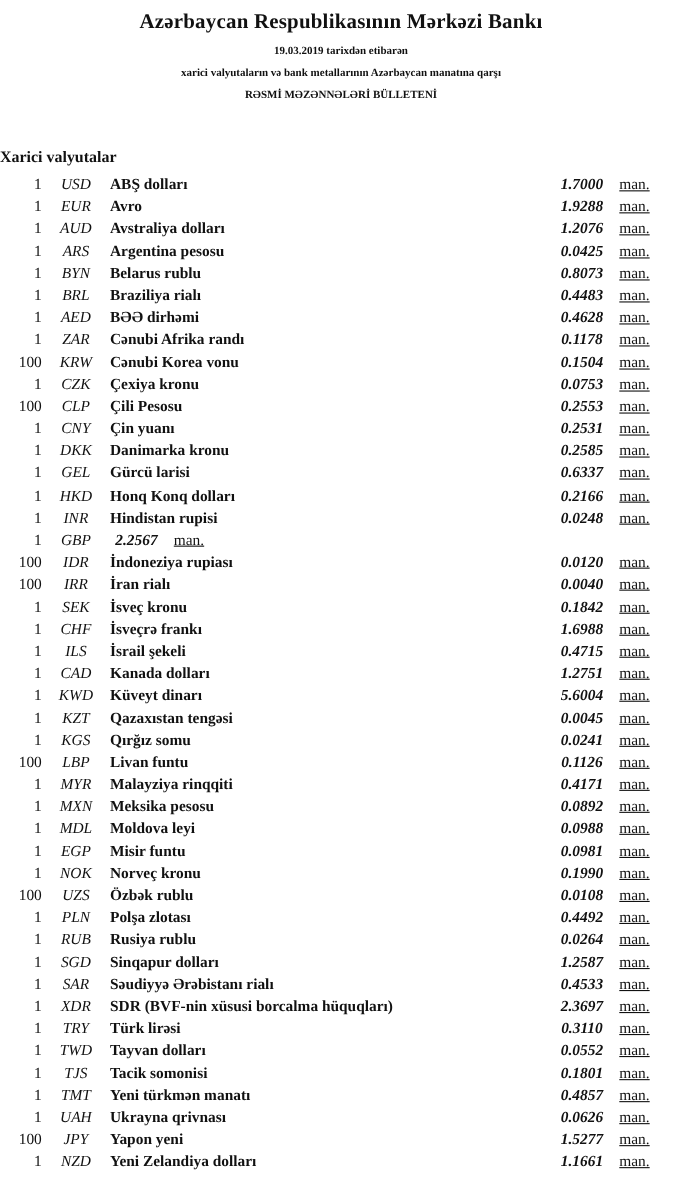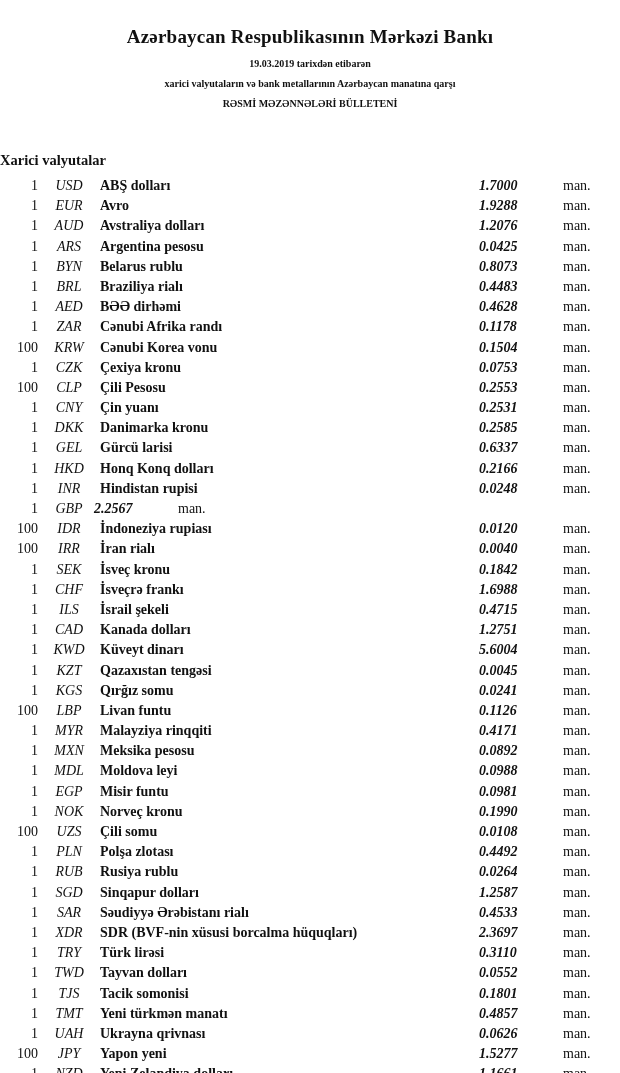--- a/index.html
+++ b/index.html
@@ -8,21 +8,21 @@
     width: 620px;
     font-family: "Liberation Serif", "DejaVu Serif", serif;
     color: #111111;
   }
   .page {
     width: 620px;
     height: 1073px;
     background: #ffffff;
     overflow: hidden;
   }
-  header { text-align: center; padding-top: 24px; }
+  header { text-align: center; padding-top: 7px; }
   .bank-title {
     font-size: 19px;
     font-weight: bold;
     line-height: 26px;
     letter-spacing: 0.2px;
   }
   .hline {
     font-size: 10px;
     font-weight: bold;
     line-height: 20px;
@@ -40,25 +40,25 @@
     align-items: baseline;
     height: 20.2px;
     font-size: 14px;
     line-height: 20.2px;
   }
   .qty   { width: 38px; text-align: right; flex: none; }
   .code  { width: 50px; text-align: center; flex: none; margin-left: 6px; font-style: italic; }
   .name  { flex: 1 1 auto; margin-left: 6px; white-space: nowrap; overflow: hidden; font-weight: bold; }
   .rate  {
     width: 60px; flex: none;
-    text-align: left;
+    text-align: center;
     font-weight: bold;
     font-style: italic;
   }
-  .unit  { width: 37px; flex: none; margin-left: 24px; }
+  .unit  { width: 37px; flex: none; margin-left: 4px; text-decoration: underline; }
 </style>
 </head>
 <body>
 
 <div class="page">
   <header>
     <div class="bank-title">Azərbaycan Respublikasının Mərkəzi Bankı</div>
     <div class="hline first">19.03.2019 tarixdən etibarən</div>
     <div class="hline">xarici valyutaların və bank metallarının Azərbaycan manatına qarşı</div>
     <div class="hline">RƏSMİ MƏZƏNNƏLƏRİ BÜLLETENİ</div>
@@ -318,21 +318,21 @@
     <span class="qty">1</span>
     <span class="code">NOK</span>
     <span class="name">Norveç kronu</span>
     <span class="rate">0.1990</span>
     <span class="unit">man.</span>
   </div>
 
   <div class="row">
     <span class="qty">100</span>
     <span class="code">UZS</span>
-    <span class="name">Çili somu</span>
+    <span class="name">Özbək rublu</span>
     <span class="rate">0.0108</span>
     <span class="unit">man.</span>
   </div>
 
   <div class="row">
     <span class="qty">1</span>
     <span class="code">PLN</span>
     <span class="name">Polşa zlotası</span>
     <span class="rate">0.4492</span>
     <span class="unit">man.</span>

